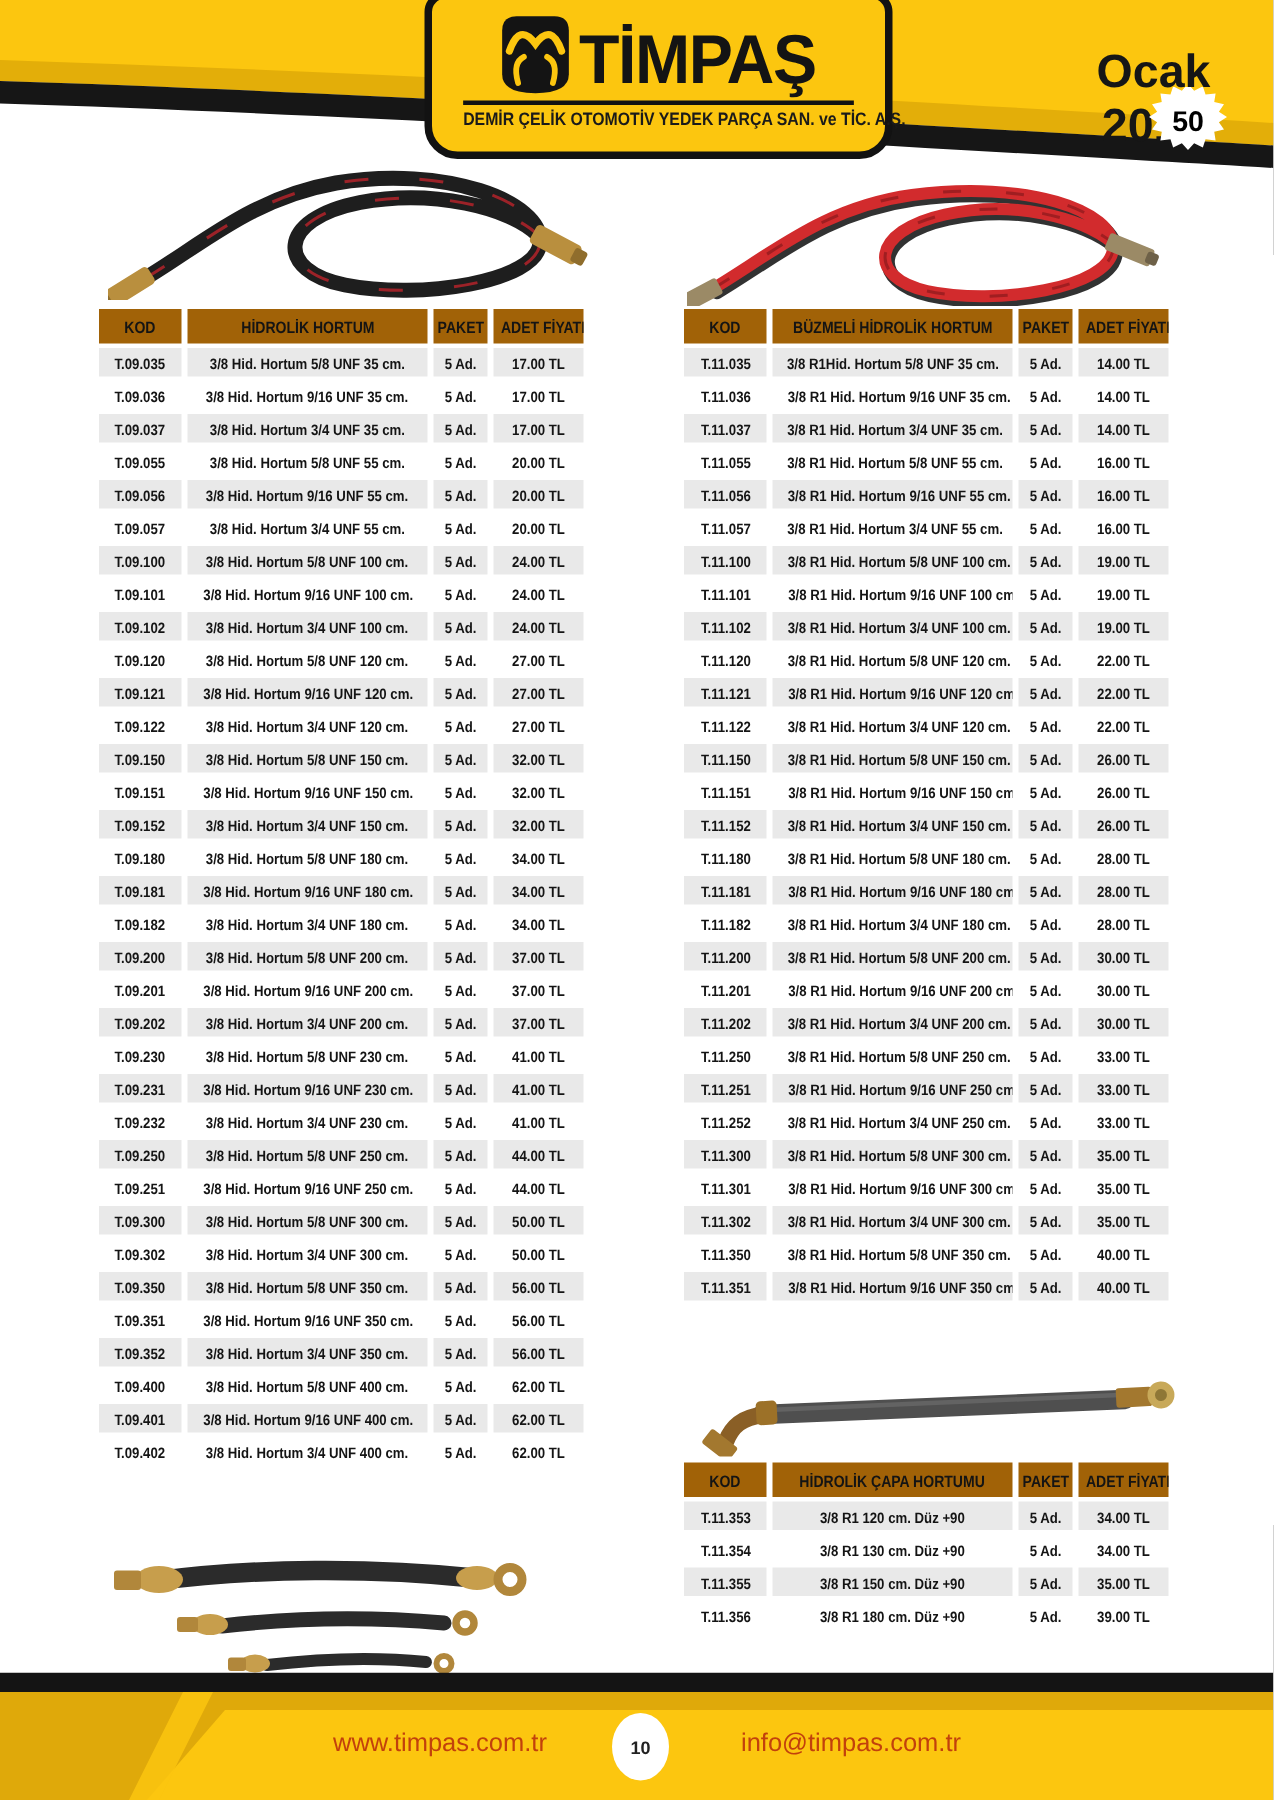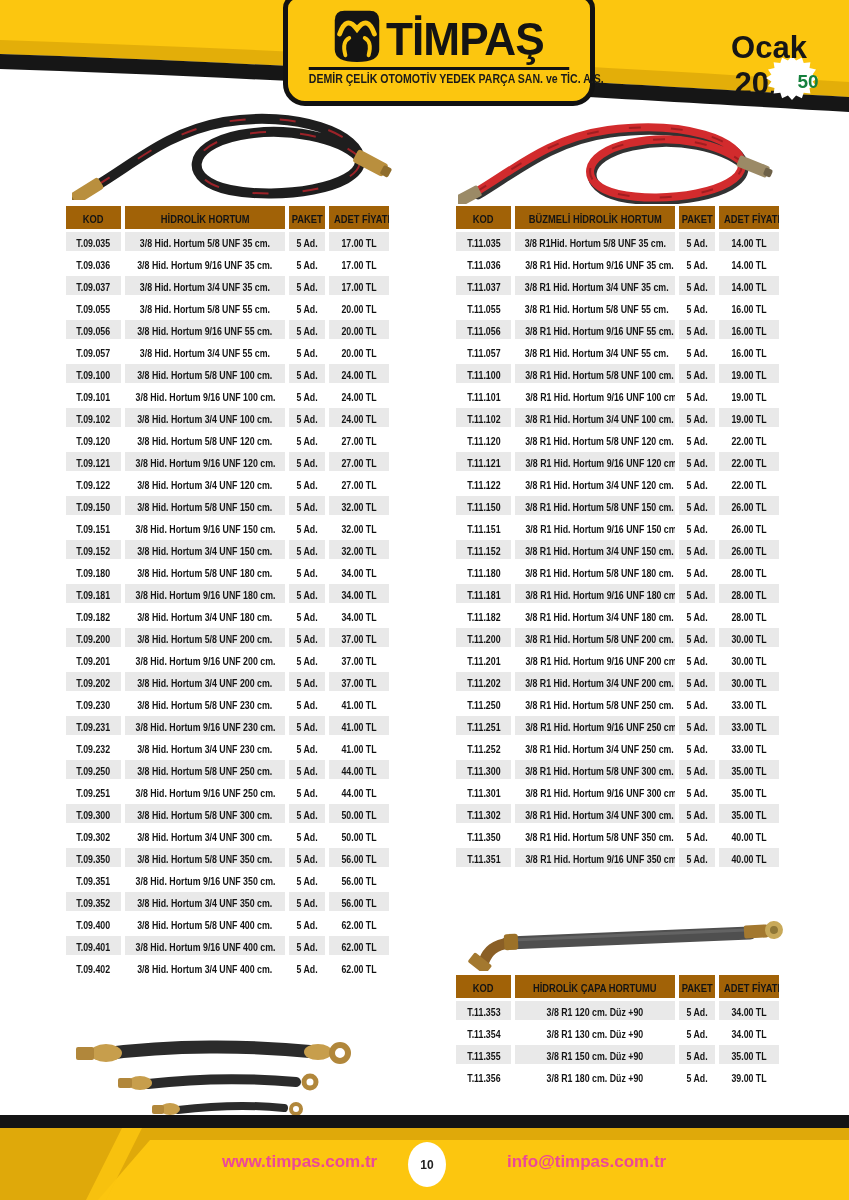--- a/index.html
+++ b/index.html
@@ -14,42 +14,42 @@
               border:5px solid #121212; border-radius:14px 14px 22px 22px; z-index:5;
               display:flex; flex-direction:column; align-items:center; }
   .logo-row { display:flex; align-items:flex-end; margin-top:10px; height:56px; }
   .logo-word { font-size:46px; font-weight:bold; letter-spacing:-1px; color:#141414; line-height:52px;
                transform:scaleX(.96); transform-origin:left center; }
   .logo-sub { width:296px; border-top:3px solid #121212; margin-top:2px; padding-top:2px;
               font-size:12px; font-weight:bold; text-align:center; white-space:nowrap;
               transform:scaleX(.88); transform-origin:center; }
   .issue-date { left:694px; top:30px; width:150px; font-size:31px; font-weight:bold; color:#161616; text-align:center; z-index:4;}
   .badge { left:763px; top:58px; width:58px; height:50px; z-index:6; }
-  .badge .num { position:absolute; left:16px; top:13px; width:58px; text-align:center;
-                font-size:19px; font-weight:bold; color:#15803d; }
+  .badge .num { position:absolute; left:0; top:13px; width:58px; text-align:center;
+                font-size:19px; font-weight:bold; color:#000000; }
 
   
   .tbl { z-index:3; }
   table { width:331px; border-collapse:separate; border-spacing:4px 3px; table-layout:fixed; }
   th { background:#a16207; height:23px; text-align:center; vertical-align:middle; overflow:hidden; }
   td { height:19px; text-align:center; vertical-align:middle; overflow:hidden; }
   tbody tr:nth-child(odd) td { background:#e9e9e9; }
   th .c { display:inline-block; font-size:11px; font-weight:bold; white-space:nowrap;
           transform:scaleX(.85); transform-origin:center; color:#141414; }
   td .c { display:inline-block; font-size:10px; font-weight:bold; white-space:nowrap;
           transform:scaleX(.88); transform-origin:center; color:#141414; }
   .tbl-left  { left:62px;  top:203px; }
   .tbl-right { left:452px; top:203px; }
   .tbl-capa  { left:452px; top:972px; }
 
   
   .footer { left:0; top:1115px; width:849px; height:85px; }
-  .footer .txt { position:absolute; font-size:17px; font-weight:bold; color:#ec4899; white-space:nowrap; }
+  .footer .txt { position:absolute; font-size:17px; font-weight:normal; color:#c2410c; white-space:nowrap; }
   .f-web   { left:222px; top:37px; }
-  .f-email { left:494px; top:37px;margin-left:13px; }
+  .f-email { left:494px; top:37px; }
   .f-oval  { position:absolute; left:408px; top:27px; width:38px; height:45px; background:#ffffff;
              border-radius:50%; display:flex; align-items:center; justify-content:center;
              font-size:12px; font-weight:600; color:#222; }
 </style>
 </head>
 <body>
 
 <div class="page">
 
   <svg class="abs band" width="849" height="115" viewBox="0 0 849 115">

